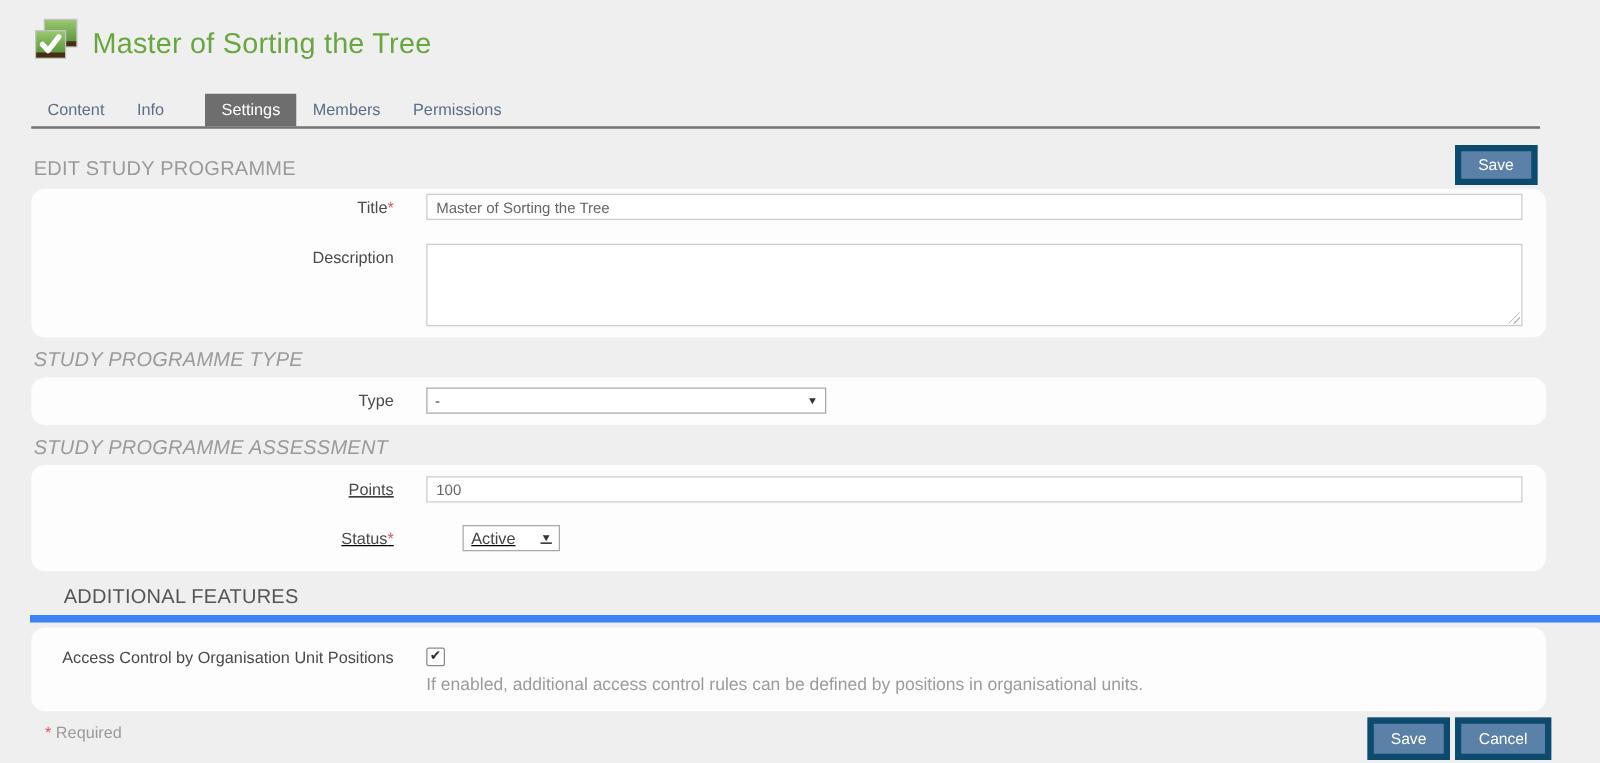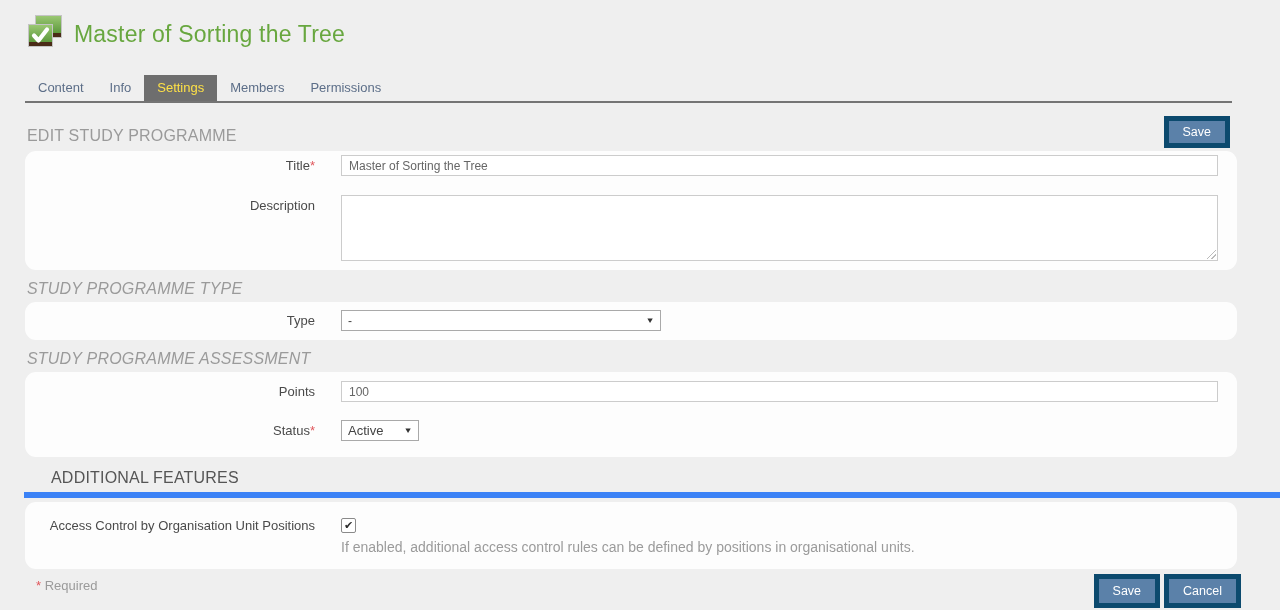--- a/index.html
+++ b/index.html
@@ -11,38 +11,38 @@
   }
   .page{width:1280px;height:610px;position:relative;}
 
   
   .app-header{padding:14px 0 0 27px;display:flex;align-items:flex-start;gap:11px;height:40px;}
   .app-title{color:#68a73f;font-size:23px;font-weight:400;margin-top:7px;letter-spacing:.2px;}
 
   
   .tabs{margin:21px 48px 0 25px;border-bottom:2px solid #747474;display:flex;padding-left:0;}
   .tab{padding:5px 13px 6px;font-size:13px;color:#5c6e88;cursor:pointer;line-height:15px;}
-  .tab.active{background:#6e6e6e;color:#fde047;}
+  .tab.active{background:#6e6e6e;color:#ffffff;margin-left:20px;}
 
   
   .sec-head{color:#9a9a9a;font-size:16px;font-weight:400;padding-left:27px;letter-spacing:.2px;}
   .sec-head-first{padding-top:24px;padding-bottom:6px;position:relative;}
   .sec-head-mid{padding-top:10px;padding-bottom:4px;font-style:italic;}
   .sec-head-dark{color:#555555;padding-top:12px;padding-bottom:5px;border-bottom:6px solid #3b82f6;margin-left:24px;}
 
   
   .btn{background:#5b81a9;color:#fff;font-size:12.5px;border:5px solid #0c4a6e;
        padding:4px 14px;cursor:pointer;font-family:inherit;line-height:14px;}
   .save-top{position:absolute;right:50px;bottom:3px;}
 
   
   .panel{background:#fdfdfd;margin:0 43px 0 25px;border-radius:11px;}
   .panel-edit{padding:4px 0 9px;}
   .panel-type{padding:8px 0 9px;}
-  .panel-assess{padding:9px 0 16px;}
+  .panel-assess{padding:9px 0 16px;text-decoration:underline;}
   .panel-features{padding:16px 0 14px;margin-top:4px;}
 
   .row{display:flex;align-items:center;}
   .row .lbl{width:290px;text-align:right;font-size:13px;color:#4a4a4a;flex-shrink:0;line-height:16px;}
   .row .ctrl{margin-left:26px;flex:1;margin-right:19px;}
   .row-top{align-items:flex-start;}
   .row-top .lbl{padding-top:3px;}
   .req-star{color:#e0575c;}
 
   .text-input{width:100%;height:21px;border:1px solid #cccccc;background:#fff;
@@ -54,21 +54,21 @@
       background:
         linear-gradient(135deg,transparent 0 45%,#bbb 45% 52%,transparent 52% 70%,#bbb 70% 78%,transparent 78%);
       pointer-events:none;}
 
   .select{border:1px solid #a9a9a9;height:21px;display:flex;align-items:center;justify-content:space-between;
       padding:0 6px;font-size:12px;color:#444;background:#fff;box-sizing:border-box;cursor:pointer;}
   .select .arrow{font-size:8px;color:#333;transform:scaleX(1.15);}
   .type-select{width:320px;}
   .status-select{width:78px;font-size:13px;}
 
-  .gap18{margin-top:18px;}
+  .gap18{margin-top:18px;gap:29px;}
 
   .checkbox{width:13px;height:13px;border:1px solid #8a8a8a;border-radius:2px;background:#fff;
       font-size:11px;line-height:12px;text-align:center;color:#2d2d2d;cursor:pointer;}
   .checkbox.checked::after{content:"✔";}
   .help{font-size:14px;color:#9b9b9b;margin-top:7px;line-height:15px;}
 
   
   .footer{height:53px;position:relative;}
   .required-note{position:absolute;left:36px;top:9px;font-size:13px;color:#9a9a9a;}
   .footer-btns{position:absolute;right:39px;top:5px;display:flex;gap:4px;}

